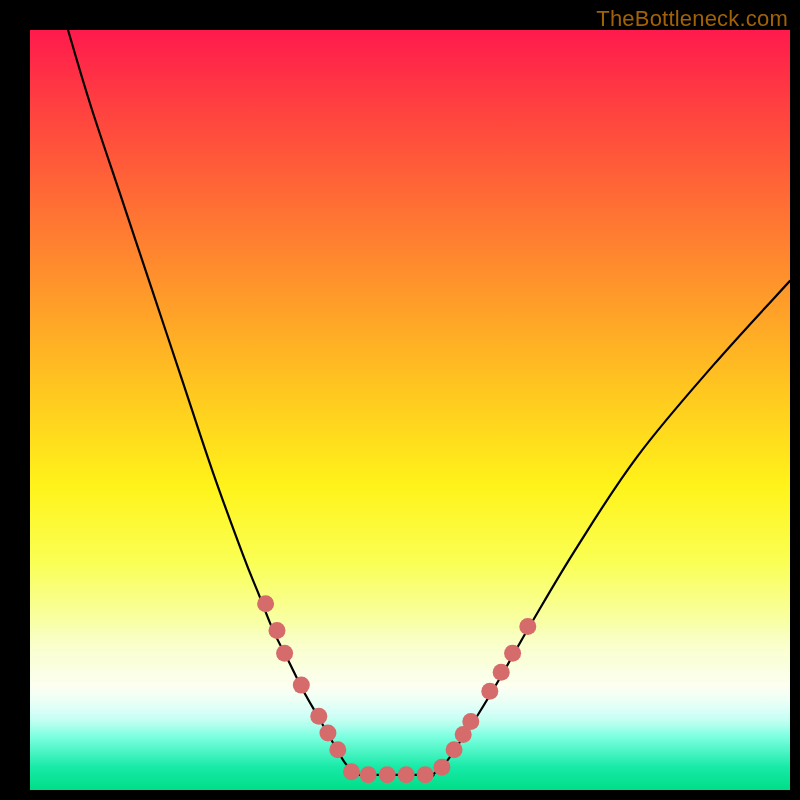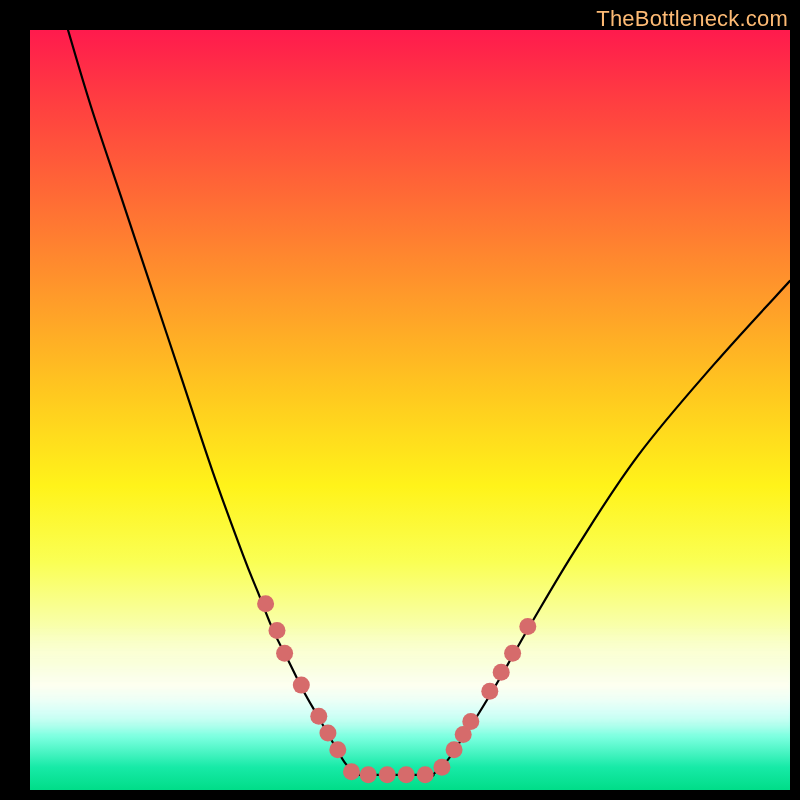--- a/index.html
+++ b/index.html
@@ -55,21 +55,21 @@
       rgba(255,255,240,0.9) 55%,
       rgba(220,255,250,0.7) 80%,
       rgba(200,255,240,0)  100%
     );
     filter: blur(1px);
   }
   .watermark {
     position: absolute;
     top: 6px;
     right: 12px;
-    color: #fdba74;
+    color: #a16207;
     font-size: 22px;
     font-weight: 500;
     letter-spacing: 0.2px;
     user-select: none;
   }
   svg.curve {
     position: absolute;
     inset: 0;
   }
 </style>

